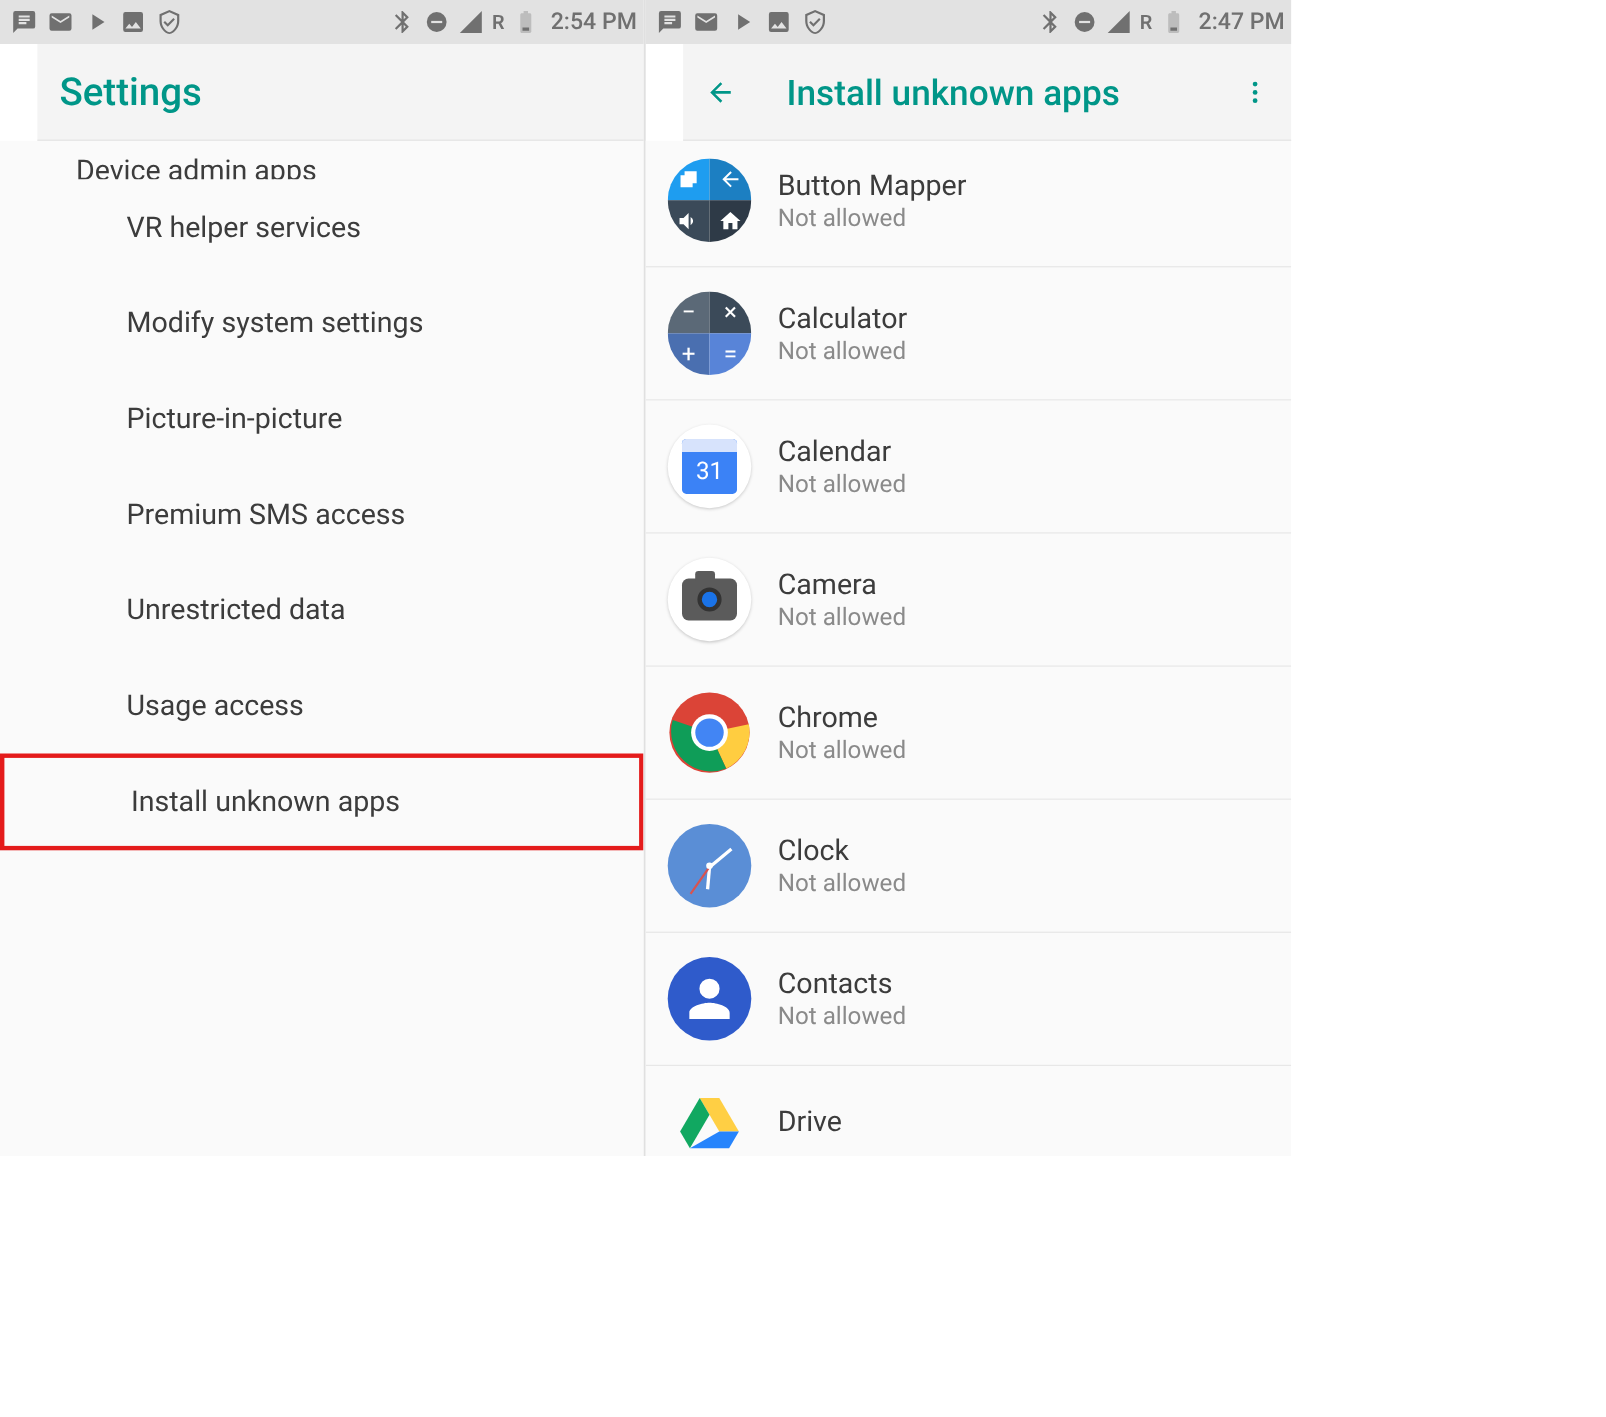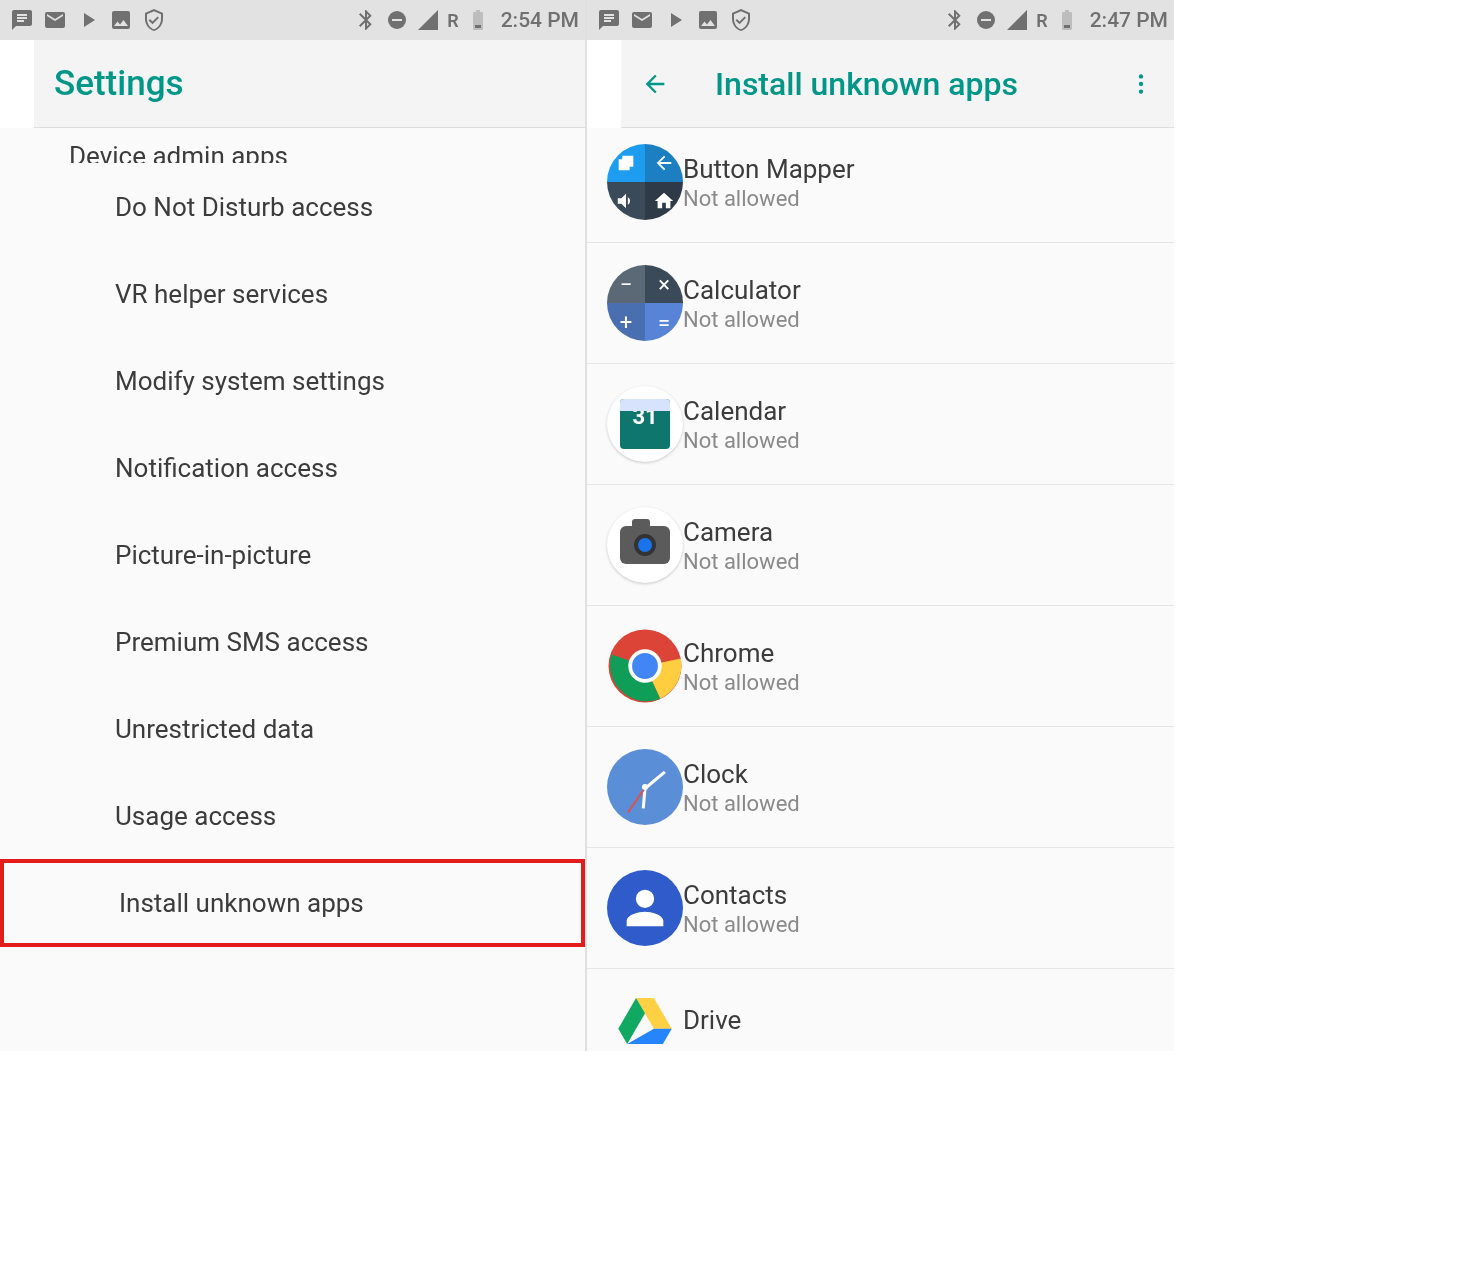--- a/index.html
+++ b/index.html
@@ -27,40 +27,40 @@
   .content { flex:1; overflow:hidden; position:relative; background:#fafafa; }
   .settings-list { display:flex; flex-direction:column; }
   .settings-item { height:87px; display:flex; align-items:center; padding-left:115px; font-size:26px; color:#3c3c3c; font-weight:400; }
   .cut-top { height:35px; overflow:hidden; display:flex; align-items:flex-end; padding-left:69px;text-decoration:underline; }
   .cut-top-text { font-size:26px; color:#3c3c3c; line-height:26px; transform:translateY(6px); }
   .highlight { border:4px solid #e41b1b; }
   .highlight .settings-item { height:80px; }
 
   
   .app-list { display:flex; flex-direction:column; }
-  .app-row { display:flex; align-items:center; padding:22px 0 22px 20px; border-bottom:1px solid #e5e5e5; }
+  .app-row { display:flex; align-items:center; padding:22px 0 22px 20px; border-bottom:1px solid #e5e5e5; gap:24px; }
   .app-row:first-child { padding-top:16px; }
   .app-row:last-child { border-bottom:none; padding-bottom:0; }
   .app-icon { width:76px; height:76px; flex-shrink:0; }
   .app-info { display:flex; flex-direction:column; gap:2px; }
   .app-name { font-size:26px; color:#3c3c3c; font-weight:400; }
   .app-status { font-size:22px; color:#8a8a8a; }
 
   
   .ic-button-mapper { width:76px; height:76px; border-radius:50%; overflow:hidden; display:grid; grid-template-columns:1fr 1fr; grid-template-rows:1fr 1fr; }
   .ic-button-mapper div { display:flex; align-items:center; justify-content:center; }
   .ic-button-mapper svg { width:22px; height:22px; fill:#fff; }
   .bm-a{background:#1e9df0;} .bm-b{background:#1c7fc2;} .bm-c{background:#3b4a59;} .bm-d{background:#2e3a47;}
 
   .ic-calc { width:76px; height:76px; border-radius:50%; overflow:hidden; display:grid; grid-template-columns:1fr 1fr; grid-template-rows:1fr 1fr; font-size:22px; color:#fff; }
   .ic-calc div { display:flex; align-items:center; justify-content:center; font-weight:400; }
   .ca-a{background:#5b6977;} .ca-b{background:#3b4a59;} .ca-c{background:#4a6fb0;} .ca-d{background:#5884d8;}
 
   .ic-calendar-wrap{width:76px;height:76px;border-radius:50%;background:#fff;box-shadow:0 1px 3px rgba(0,0,0,.2);display:flex;align-items:center;justify-content:center;}
-  .ic-calendar{width:50px;height:50px;background:#0f766e;border-radius:4px;position:relative;display:flex;align-items:flex-end;justify-content:center;color:#fff;font-size:22px;font-weight:700;padding-bottom:20px;}
+  .ic-calendar{width:50px;height:50px;background:#3b82f6;border-radius:4px;position:relative;display:flex;align-items:flex-end;justify-content:center;color:#fff;font-size:22px;font-weight:400;padding-bottom:8px;}
   .ic-calendar::before{content:"";position:absolute;top:0;left:0;right:0;height:12px;background:#d7e3fc;border-radius:4px 4px 0 0;}
 
   .ic-camera-wrap{width:76px;height:76px;border-radius:50%;background:#fff;box-shadow:0 1px 3px rgba(0,0,0,.2);display:flex;align-items:center;justify-content:center;}
   .ic-camera{width:50px;height:38px;background:#5b5b5b;border-radius:6px;position:relative;display:flex;align-items:center;justify-content:center;}
   .ic-camera::before{content:"";position:absolute;top:-7px;left:12px;width:18px;height:9px;background:#5b5b5b;border-radius:3px 3px 0 0;}
   .ic-camera-lens{width:22px;height:22px;border-radius:50%;background:#1a73e8;border:4px solid #333;}
 
   .ic-clock{width:76px;height:76px;border-radius:50%;background:#5a8ed6;position:relative;}
   .ic-clock .hand{position:absolute;left:50%;top:50%;background:#fff;transform-origin:left center;}
   .ic-clock .h1{width:26px;height:3px;transform:rotate(-40deg);}
@@ -123,30 +123,24 @@
     <div class="app-bar settings">
       <span class="title">Settings</span>
     </div>
 
     <div class="content">
       <div class="settings-list">
         <div class="cut-top">
           <span class="cut-top-text">Device admin apps</span>
         </div>
         <div class="settings-item">
-            <span>Do Not Disturb access</span>
-          </div>
-        <div class="settings-item">
             <span>VR helper services</span>
           </div>
         <div class="settings-item">
             <span>Modify system settings</span>
-          </div>
-        <div class="settings-item">
-            <span>Notification access</span>
           </div>
         <div class="settings-item">
             <span>Picture-in-picture</span>
           </div>
         <div class="settings-item">
             <span>Premium SMS access</span>
           </div>
         <div class="settings-item">
             <span>Unrestricted data</span>
           </div>

